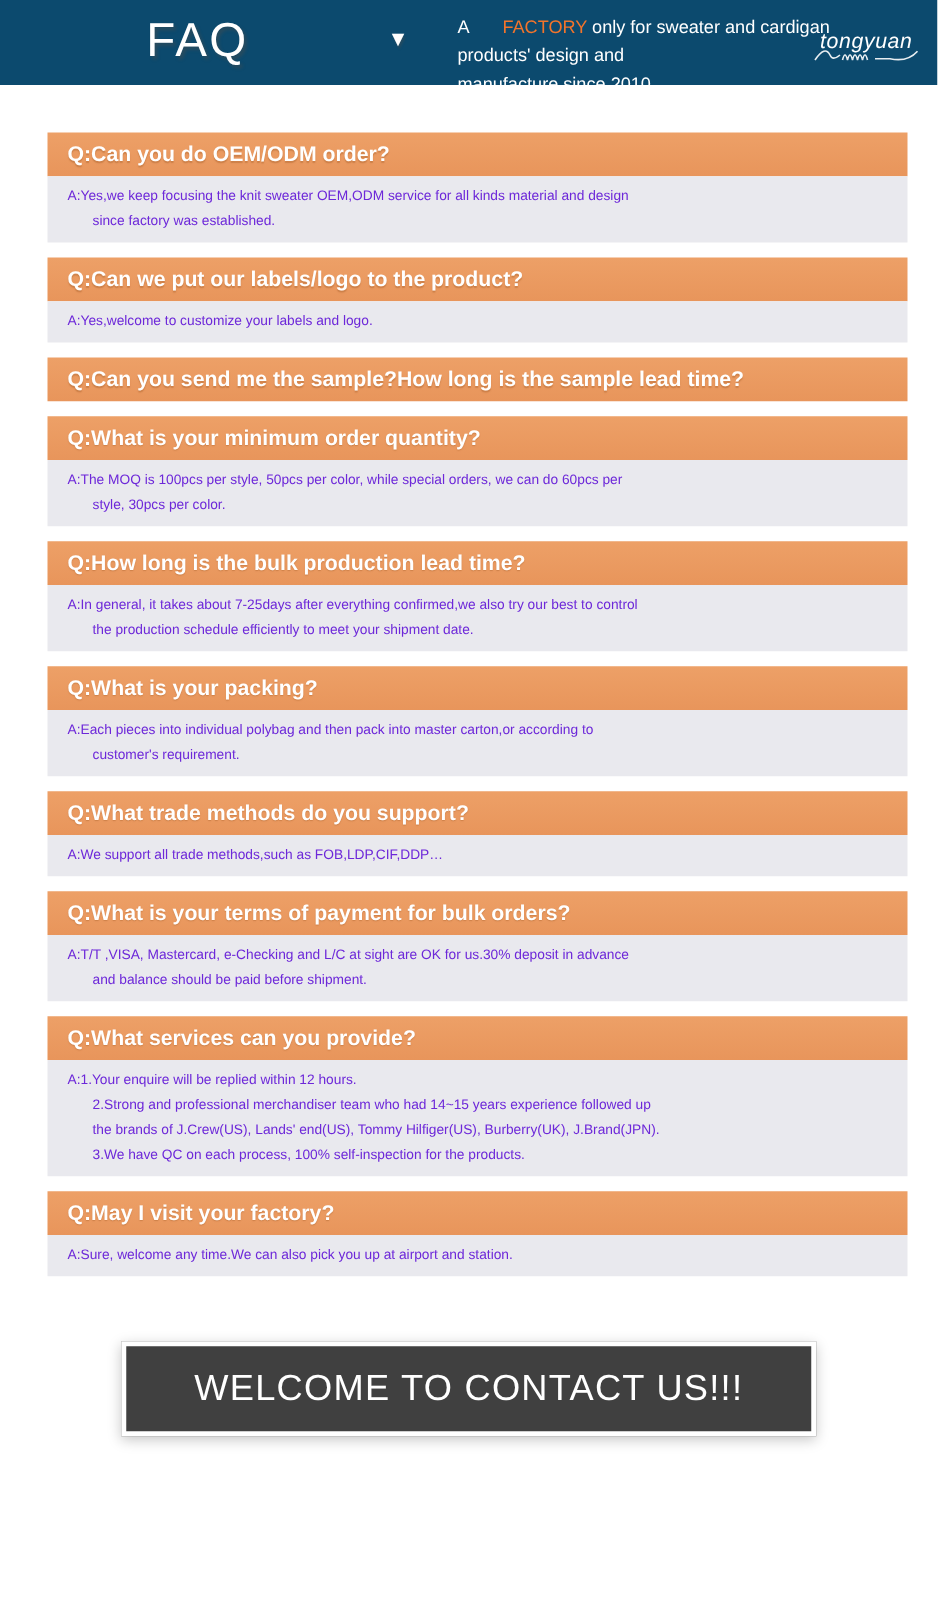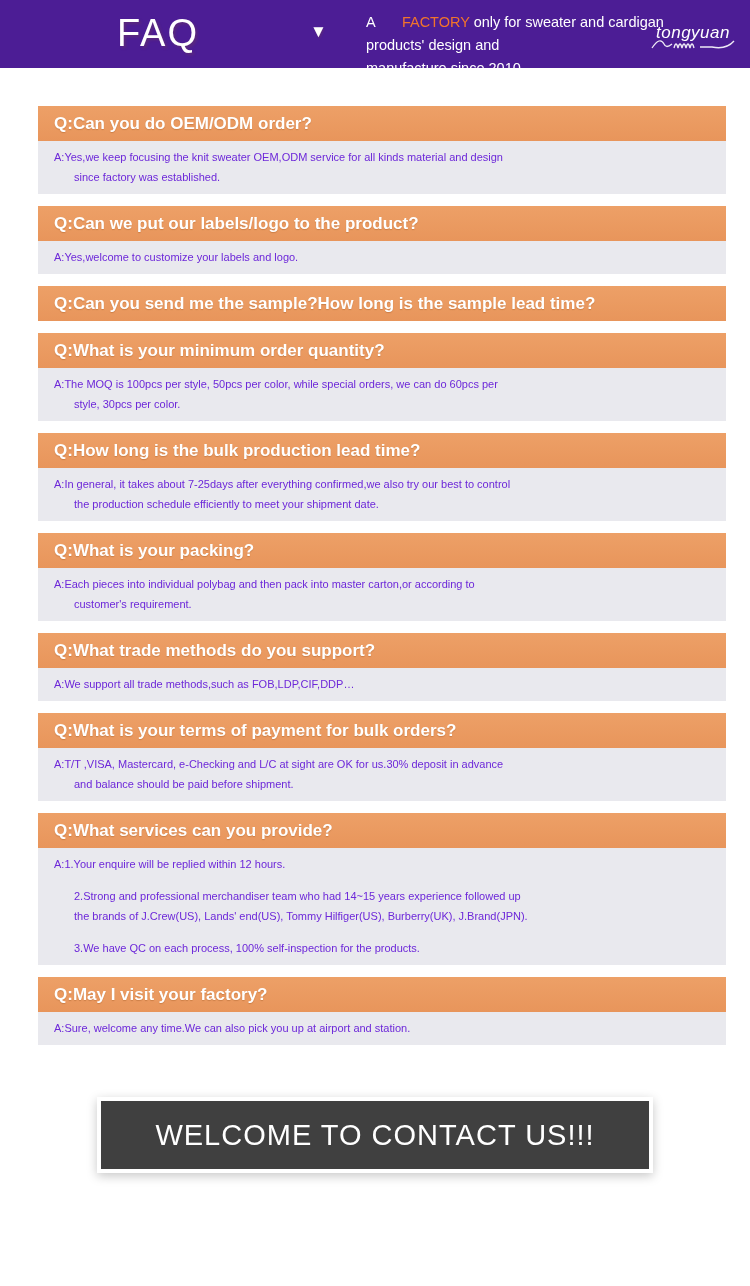--- a/index.html
+++ b/index.html
@@ -10,21 +10,21 @@
     background: #ffffff;
     font-family: "Liberation Sans", sans-serif;
     overflow: hidden;
     position: relative;
   }
 
   
   .banner {
     position: relative;
     height: 68px;
-    background: #4c1d95;
+    background: #0c4a6e;
   }
   .faq-title {
     position: absolute;
     left: 117px;
     top: 12px;
     font-size: 38px;
     font-weight: 400;
     letter-spacing: 2px;
     color: #ffffff;
     text-shadow: 2px 2px 3px rgba(140,80,40,0.25);
@@ -81,21 +81,21 @@
     padding: 6px 6px 7px 0;
   }
   .a-block p {
     margin: 0;
     font-size: 11px;
     line-height: 20px;
     color: #6d28d9;
   }
   p.line0 { padding-left: 16px; }
   p.cont  { padding-left: 36px; }
-  p.gap   { margin-top: 12px; }
+  p.gap   { }
 
   
   .btn-wrap { text-align: center; margin-top: 52px; }
   .contact-btn {
     display: inline-block;
     width: 556px;
     height: 76px;
     line-height: 66px;
     background: #404040;
     border: 4px solid #ffffff;

